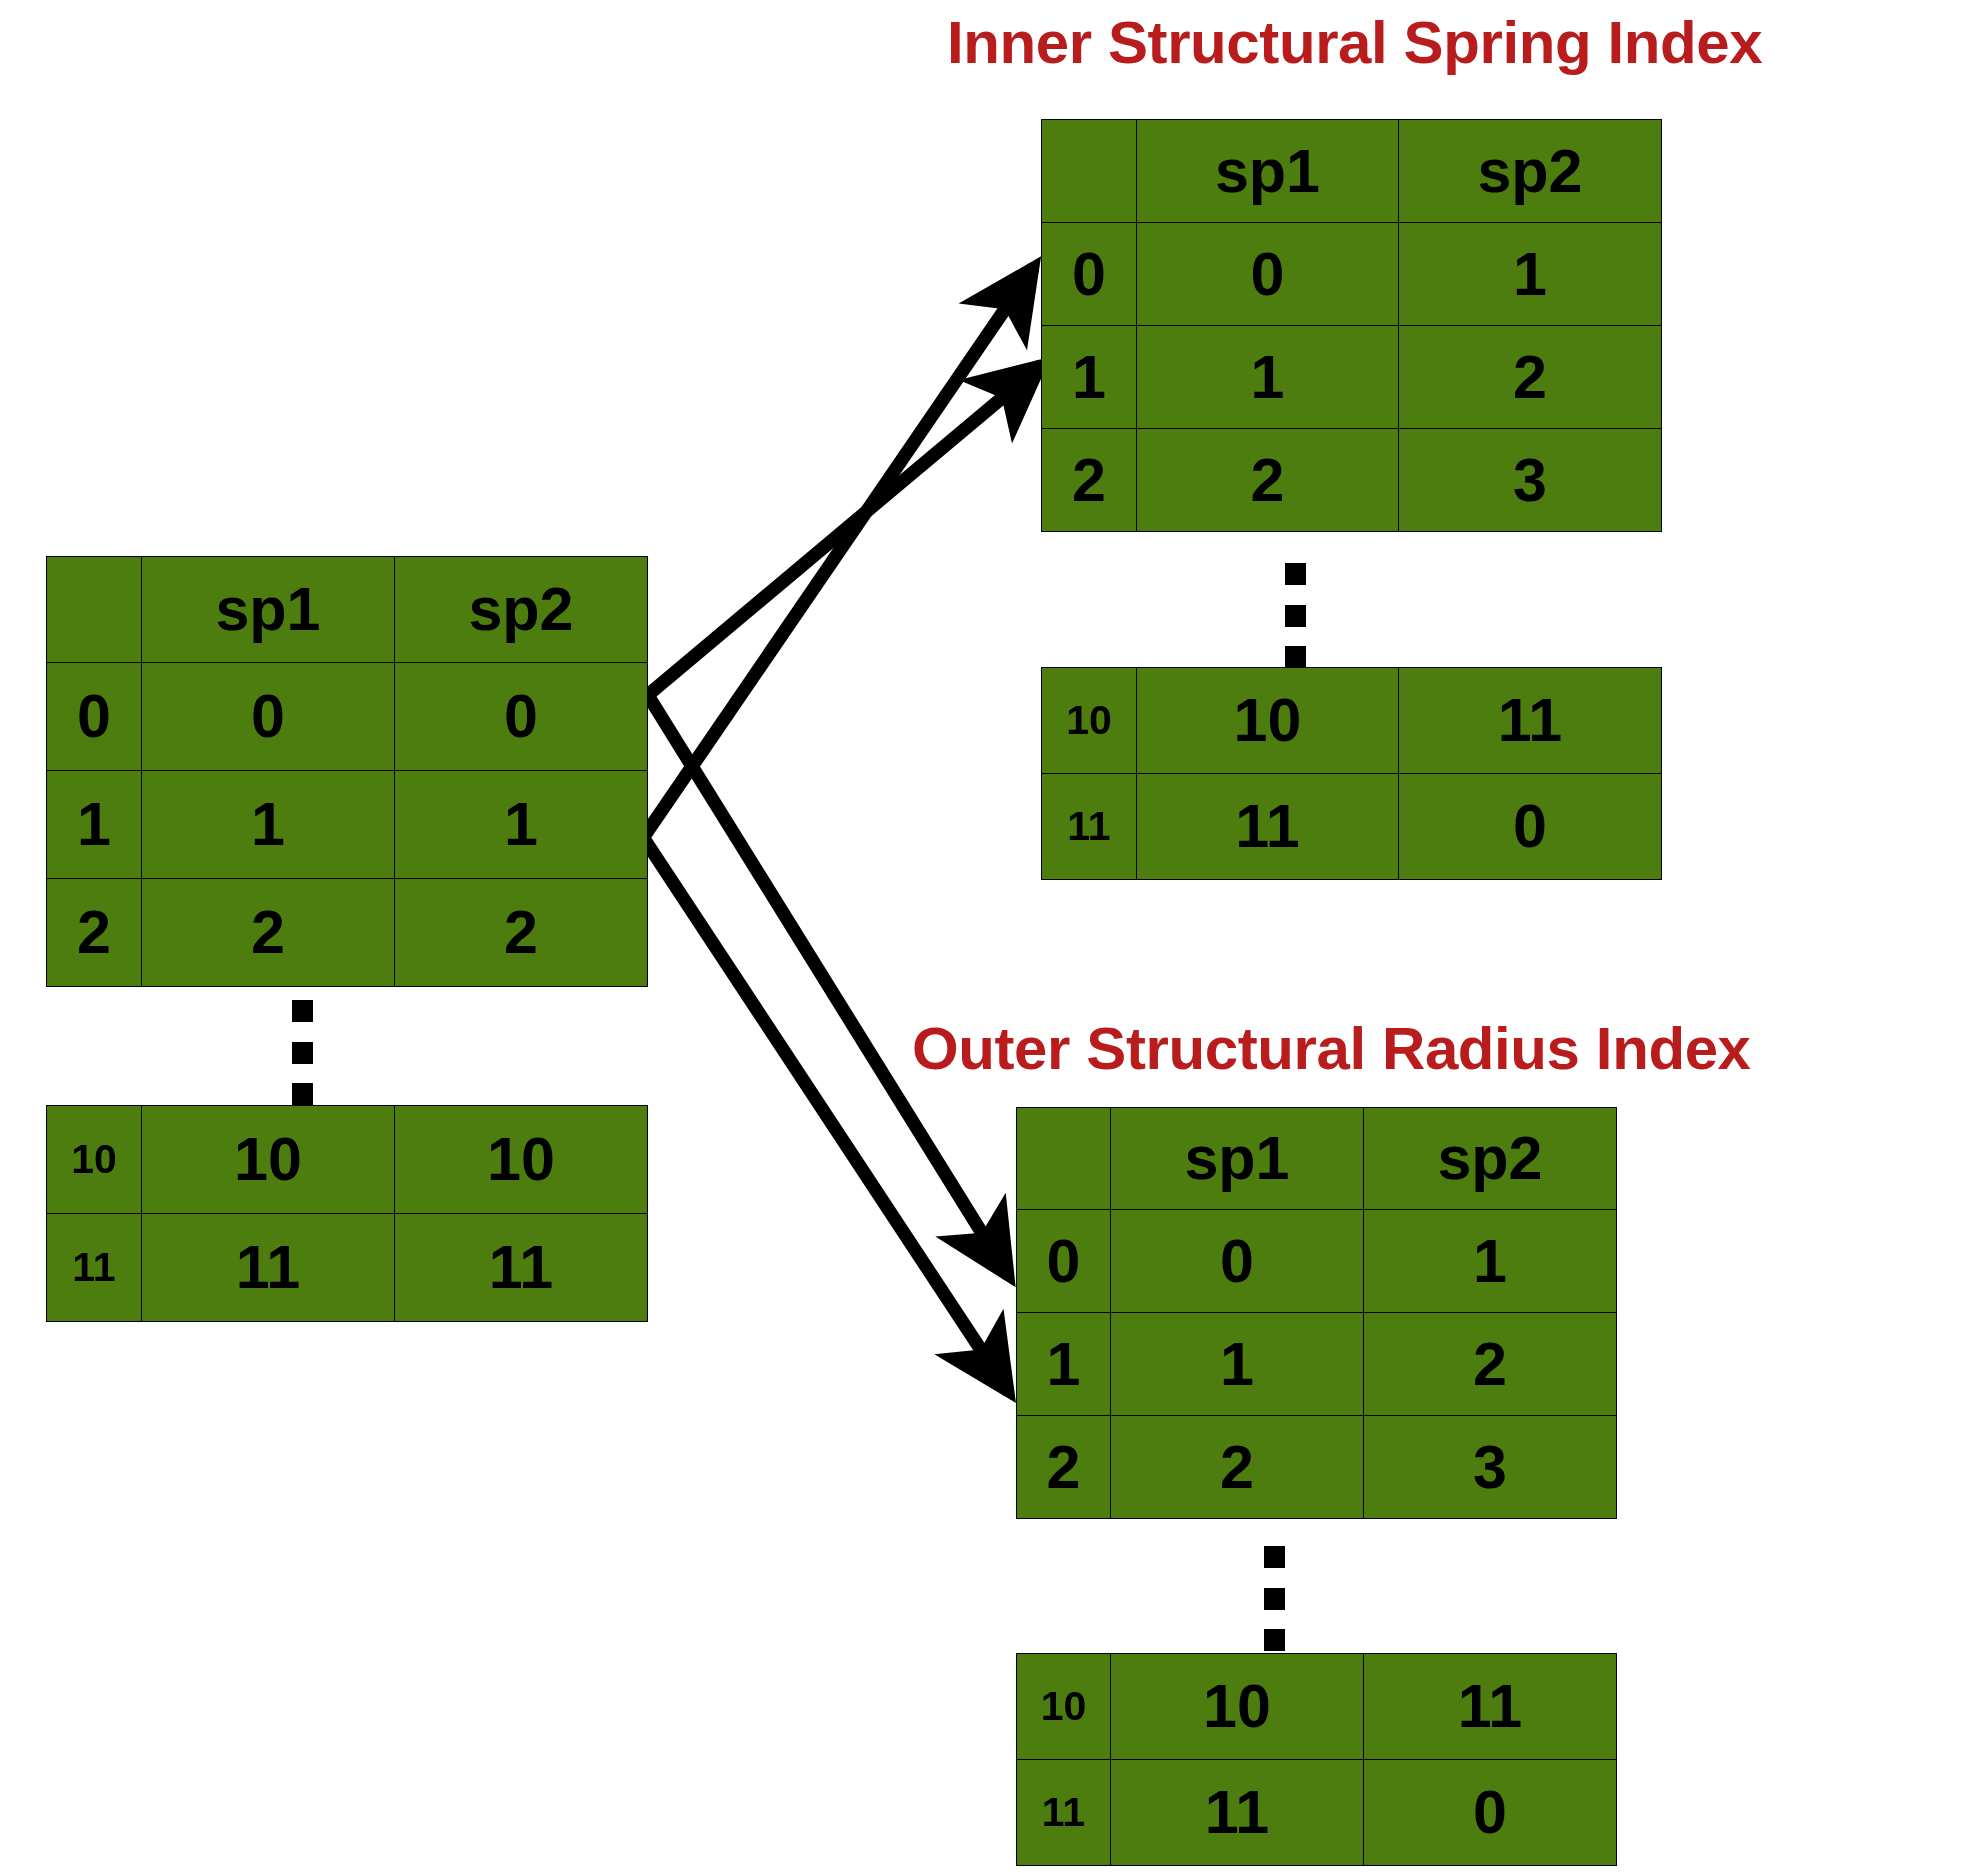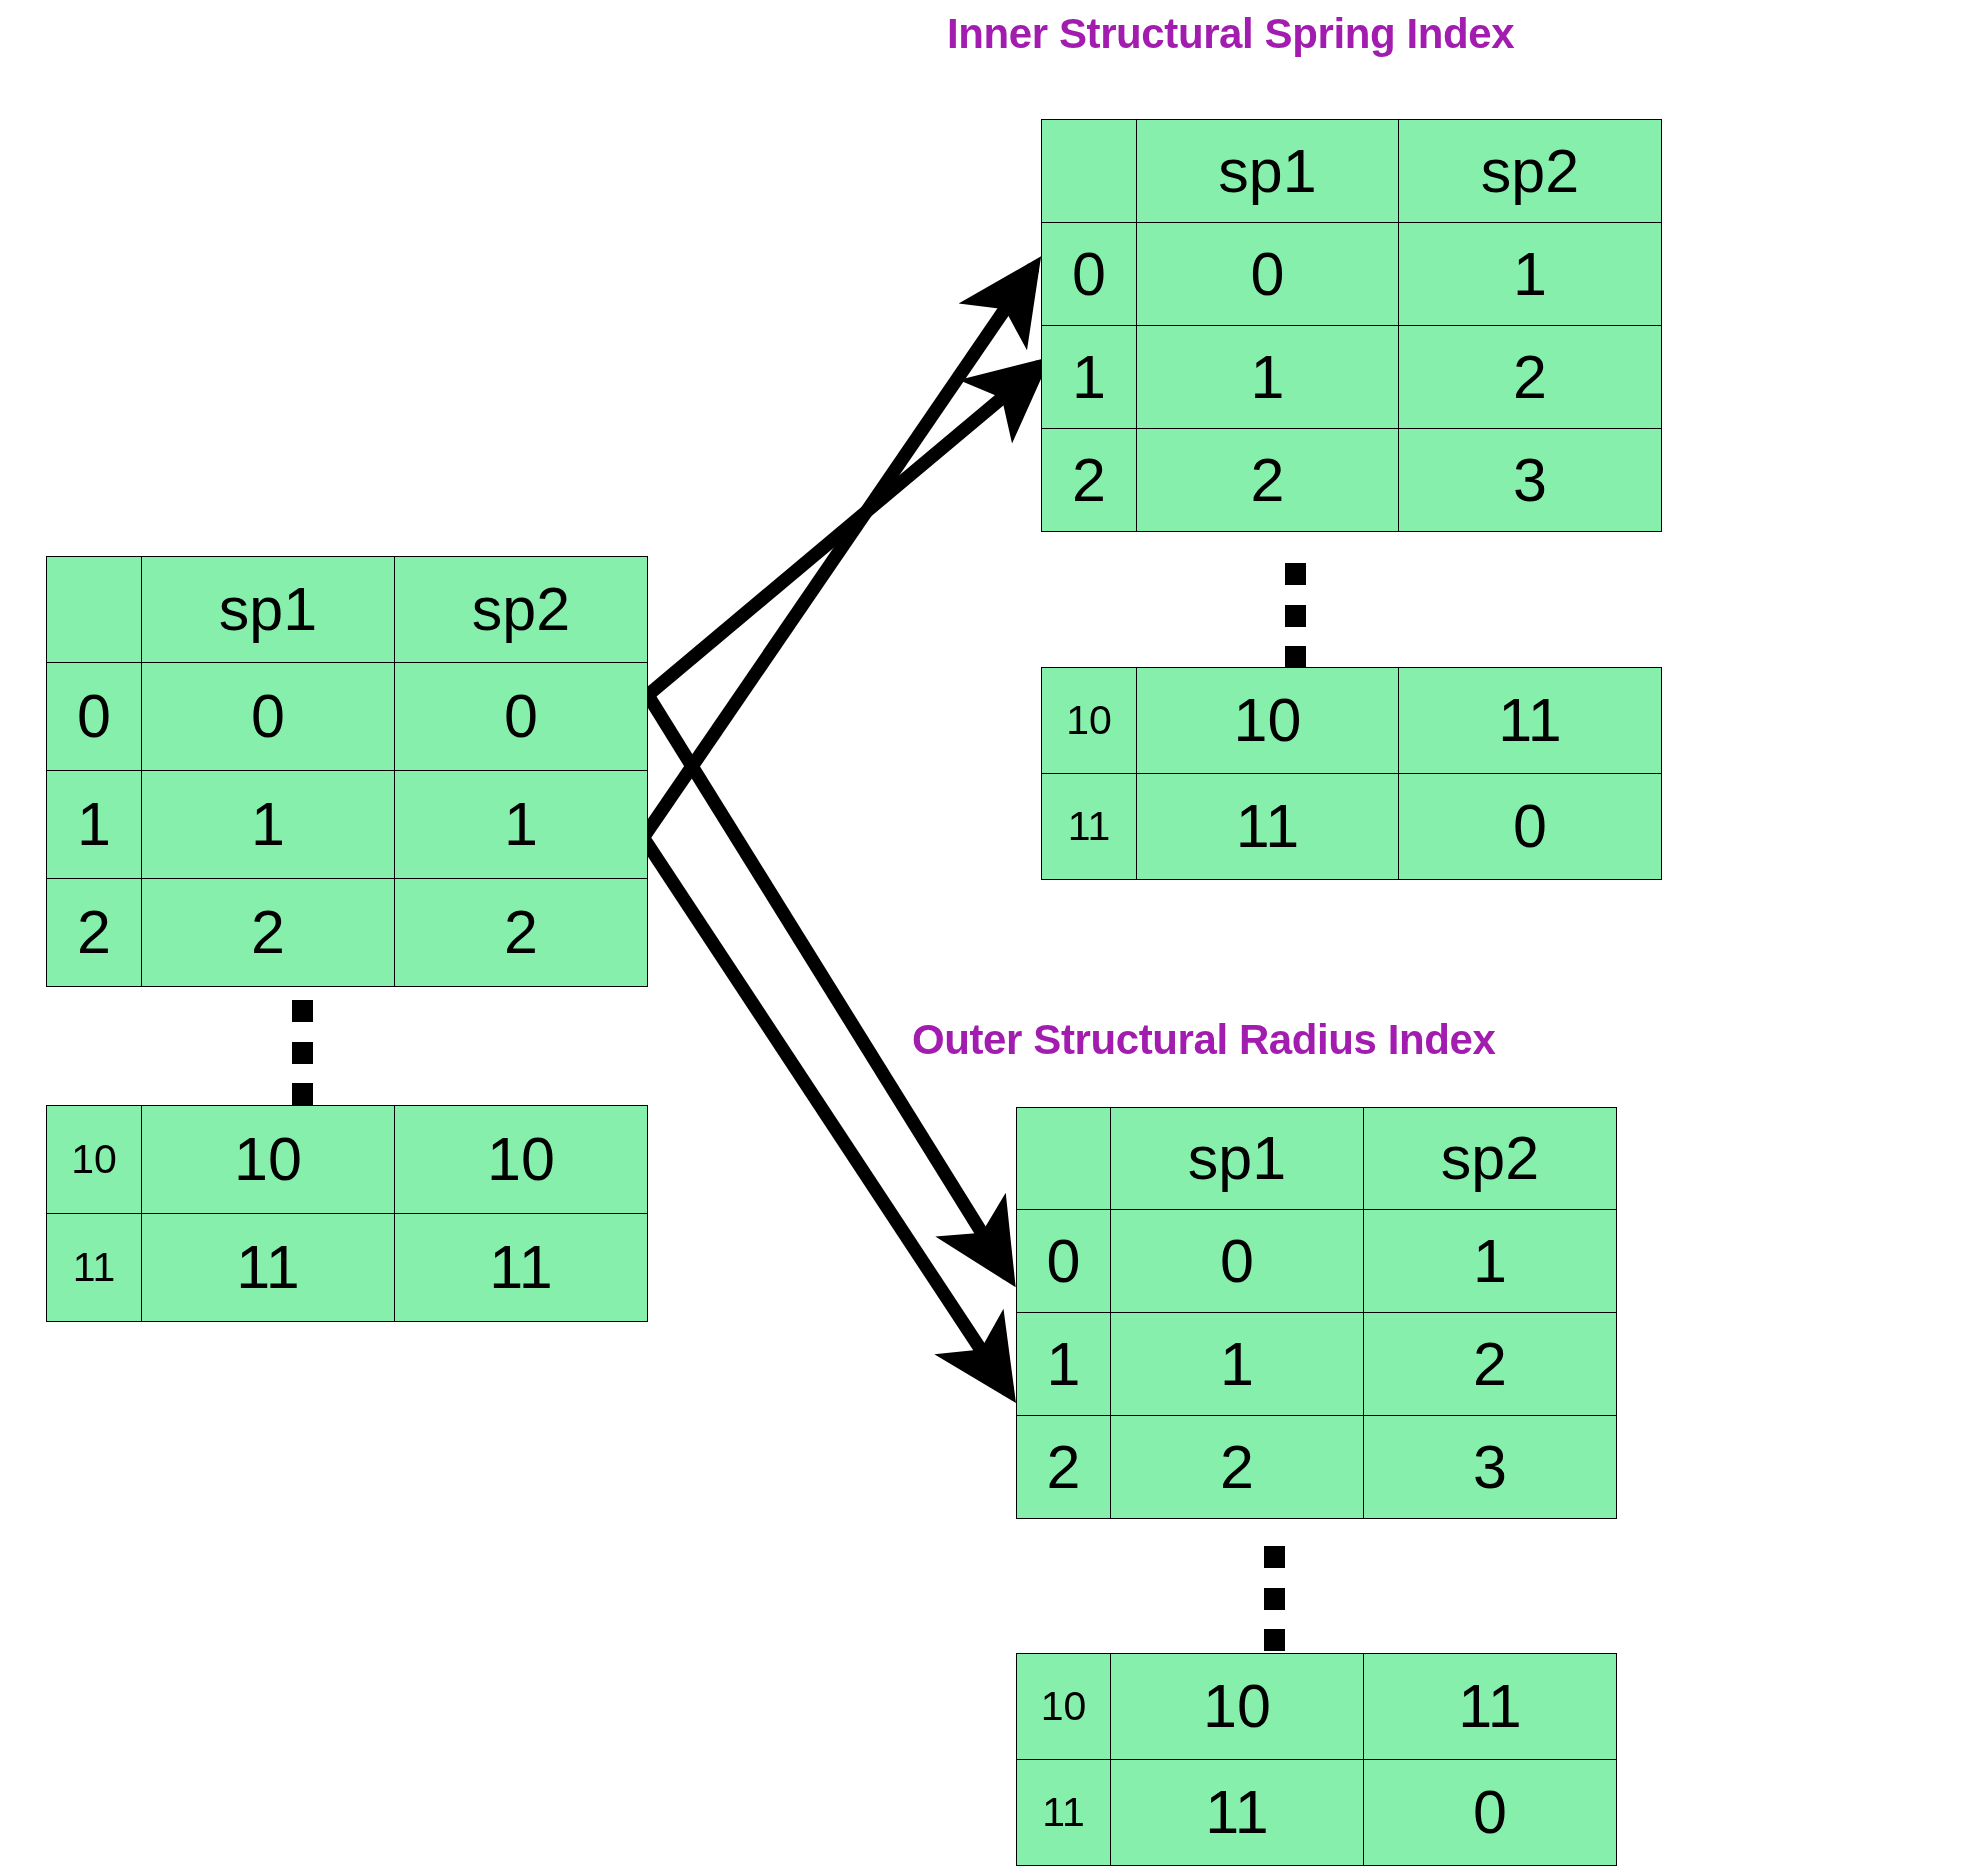--- a/index.html
+++ b/index.html
@@ -12,40 +12,40 @@
     width: 1970px;
     height: 1873px;
     background: #ffffff;
     overflow: hidden;
     font-family: "Liberation Sans", sans-serif;
     color: #000000;
   }
   .title {
     position: absolute;
     font-weight: bold;
-    font-size: 42px;
+    font-size: 60px;
     line-height: 1;
     white-space: nowrap;
     letter-spacing: -0.4px;
-    color: #a21caf;
+    color: #b91c1c;
   }
   .tbl {
     position: absolute;
     border-collapse: collapse;
     table-layout: fixed;
   }
   .tbl td {
     border: 1.8px solid #000000;
     text-align: center;
     vertical-align: middle;
-    font-weight: normal;
+    font-weight: bold;
     font-size: 61px;
     line-height: 1;
     padding: 0;
-    background: #86efac;
+    background: #4d7c0f;
   }
   .tbl td.idx {
     font-size: 61px;
   }
   .tbl td.idx-sm {
     font-size: 41px;
   }
   .tbl td.hdr {
     font-size: 61px;
   }

